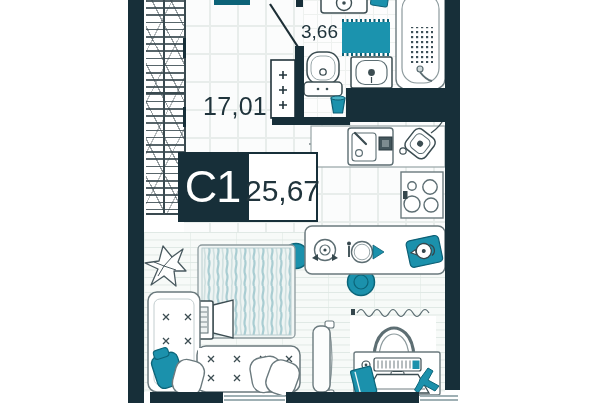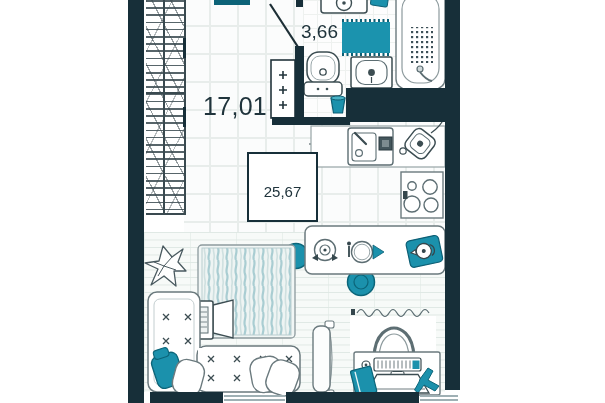--- a/index.html
+++ b/index.html
@@ -36,21 +36,21 @@
   .winline{background:#9fb0b4;}
   
   .lbl{color:var(--text,#20343c);}
   .lbl-room{left:203px;top:92px;font-size:25px;letter-spacing:.3px;}
   .lbl-bath{left:301px;top:21px;font-size:19px;}
   .badge-dark{left:178px;top:152px;width:69px;height:70px;background:var(--wall,#172f39);
     color:#fff;display:flex;align-items:center;justify-content:center;
     font-size:45px;letter-spacing:-1px;}
   .badge-area{left:247px;top:152px;width:71px;height:70px;background:#fff;
     border:2.5px solid var(--wall,#172f39);box-sizing:border-box;display:flex;
-    align-items:center;justify-content:center;padding-top:8px;font-size:15px;color:var(--text);}
+    align-items:center;justify-content:center;padding-top:8px;font-size:30px;color:var(--text);}
   .teal-bar{left:214px;top:0;width:36px;height:5px;background:var(--accent-dark,#0d6378);}
   svg.furn{position:absolute;left:0;top:0;pointer-events:none;}
 </style>
 </head>
 <body>
 
 <div class="stage">
 
   <div class="abs floor-tiles"></div>
   <div class="abs floor-planks"></div>
@@ -287,15 +287,16 @@
   <div class="abs wall" style="left:296px;top:0;width:7px;height:7px"></div>
 
   <div class="abs winline" style="left:224px;top:395px;width:61px;height:2px"></div>
   <div class="abs winline" style="left:224px;top:399px;width:61px;height:1.5px"></div>
   <div class="abs winline" style="left:420px;top:395px;width:38px;height:2px"></div>
   <div class="abs winline" style="left:420px;top:399px;width:38px;height:1.5px"></div>
 
   <div class="abs teal-bar"></div>
   <div class="abs lbl lbl-room">17,01</div>
   <div class="abs lbl lbl-bath">3,66</div>
+  <div class="abs badge-dark">С1</div>
   <div class="abs badge-area">25,67</div>
 
 </div>
 
 </body></html>

